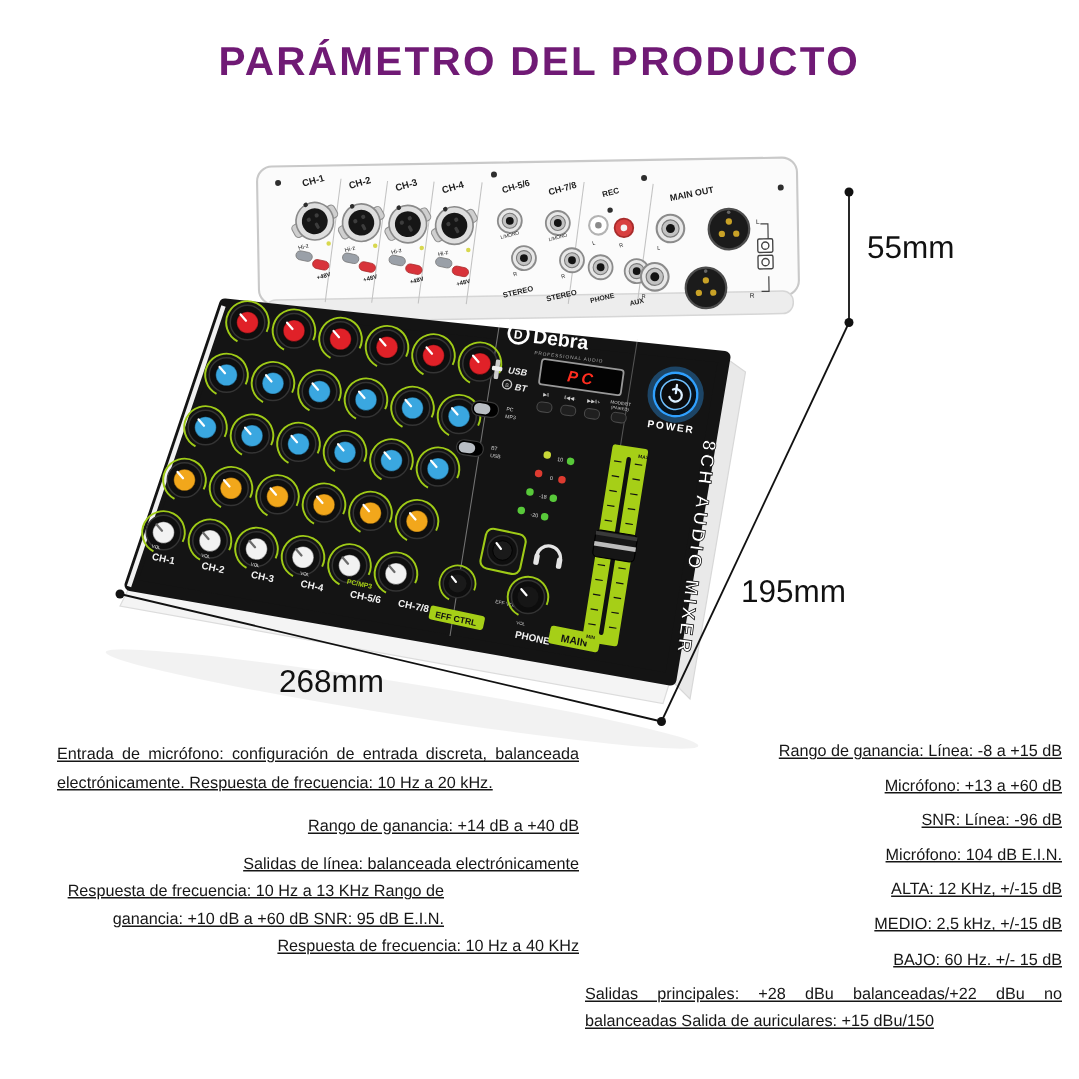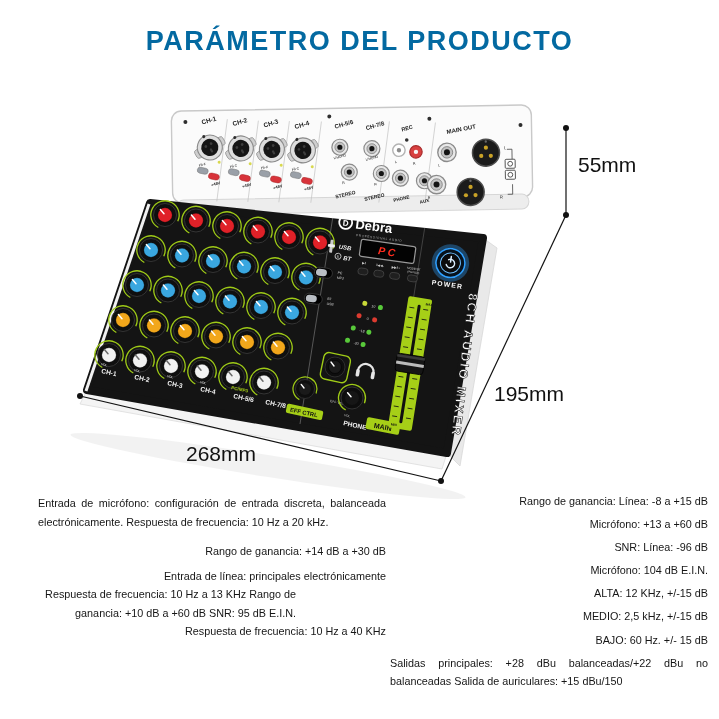--- a/index.html
+++ b/index.html
@@ -1,22 +1,22 @@
 <!DOCTYPE html>
 <html><head>
 <meta charset="utf-8">
 <style>
   html,body{margin:0;padding:0;background:#ffffff;}
   body{width:719px;height:719px;position:relative;overflow:hidden;
        font-family:"Liberation Sans",sans-serif;color:#111;}
   .page-title{position:absolute;top:26px;left:0;width:719px;text-align:center;
-       font-size:27px;font-weight:bold;letter-spacing:1.5px;color:#0369a1;margin:0;}
+       font-size:27px;font-weight:bold;letter-spacing:1.5px;color:#701a75;margin:0;}
   .figure{position:absolute;left:0;top:0;width:719px;height:719px;}
   svg text{font-family:"Liberation Sans",sans-serif;}
-  .specs{position:absolute;font-size:10.8px;line-height:18.5px;color:#161616;}
+  .specs{position:absolute;font-size:10.8px;line-height:18.5px;color:#161616;text-decoration:underline;}
   .specs p{margin:0;text-align:right;}
   .specs-left{left:38px;top:494px;width:348px;}
   .specs-right{left:390px;top:492px;width:318px;}
   .specs-left p.p0{text-align:justify;margin-bottom:11px;}
   .specs-left p.p1{margin-bottom:6px;}
   .specs-left p.narrow{max-width:258px;}
   .specs-right p{margin-bottom:4.6px;}
   .specs-right p.just{text-align:justify;}
 </style>
 </head>
@@ -542,22 +542,22 @@
           <circle cx="80" cy="396" r="3"></circle>
     </g>
     <text x="578" y="172" font-size="21" fill="#111111">55mm</text>
     <text x="494" y="401" font-size="21" fill="#111111">195mm</text>
     <text x="186" y="461" font-size="21" fill="#111111">268mm</text>
   </svg>
   </div>
 
   <div class="specs specs-left">
     <p class="p0">Entrada de micrófono: configuración de entrada discreta, balanceada electrónicamente. Respuesta de frecuencia: 10 Hz a 20 kHz.</p>
-    <p class="p1">Rango de ganancia: +14 dB a +30 dB</p>
-    <p>Entrada de línea: principales electrónicamente</p>
+    <p class="p1">Rango de ganancia: +14 dB a +40 dB</p>
+    <p>Salidas de línea: balanceada electrónicamente</p>
     <p class="narrow">Respuesta de frecuencia: 10 Hz a 13 KHz Rango de ganancia: +10 dB a +60 dB SNR: 95 dB E.I.N.</p>
     <p>Respuesta de frecuencia: 10 Hz a 40 KHz</p>
   </div>
 
   <div class="specs specs-right">
     <p>Rango de ganancia: Línea: -8 a +15 dB</p>
     <p>Micrófono: +13 a +60 dB</p>
     <p>SNR: Línea: -96 dB</p>
     <p>Micrófono: 104 dB E.I.N.</p>
     <p>ALTA: 12 KHz, +/-15 dB</p>

